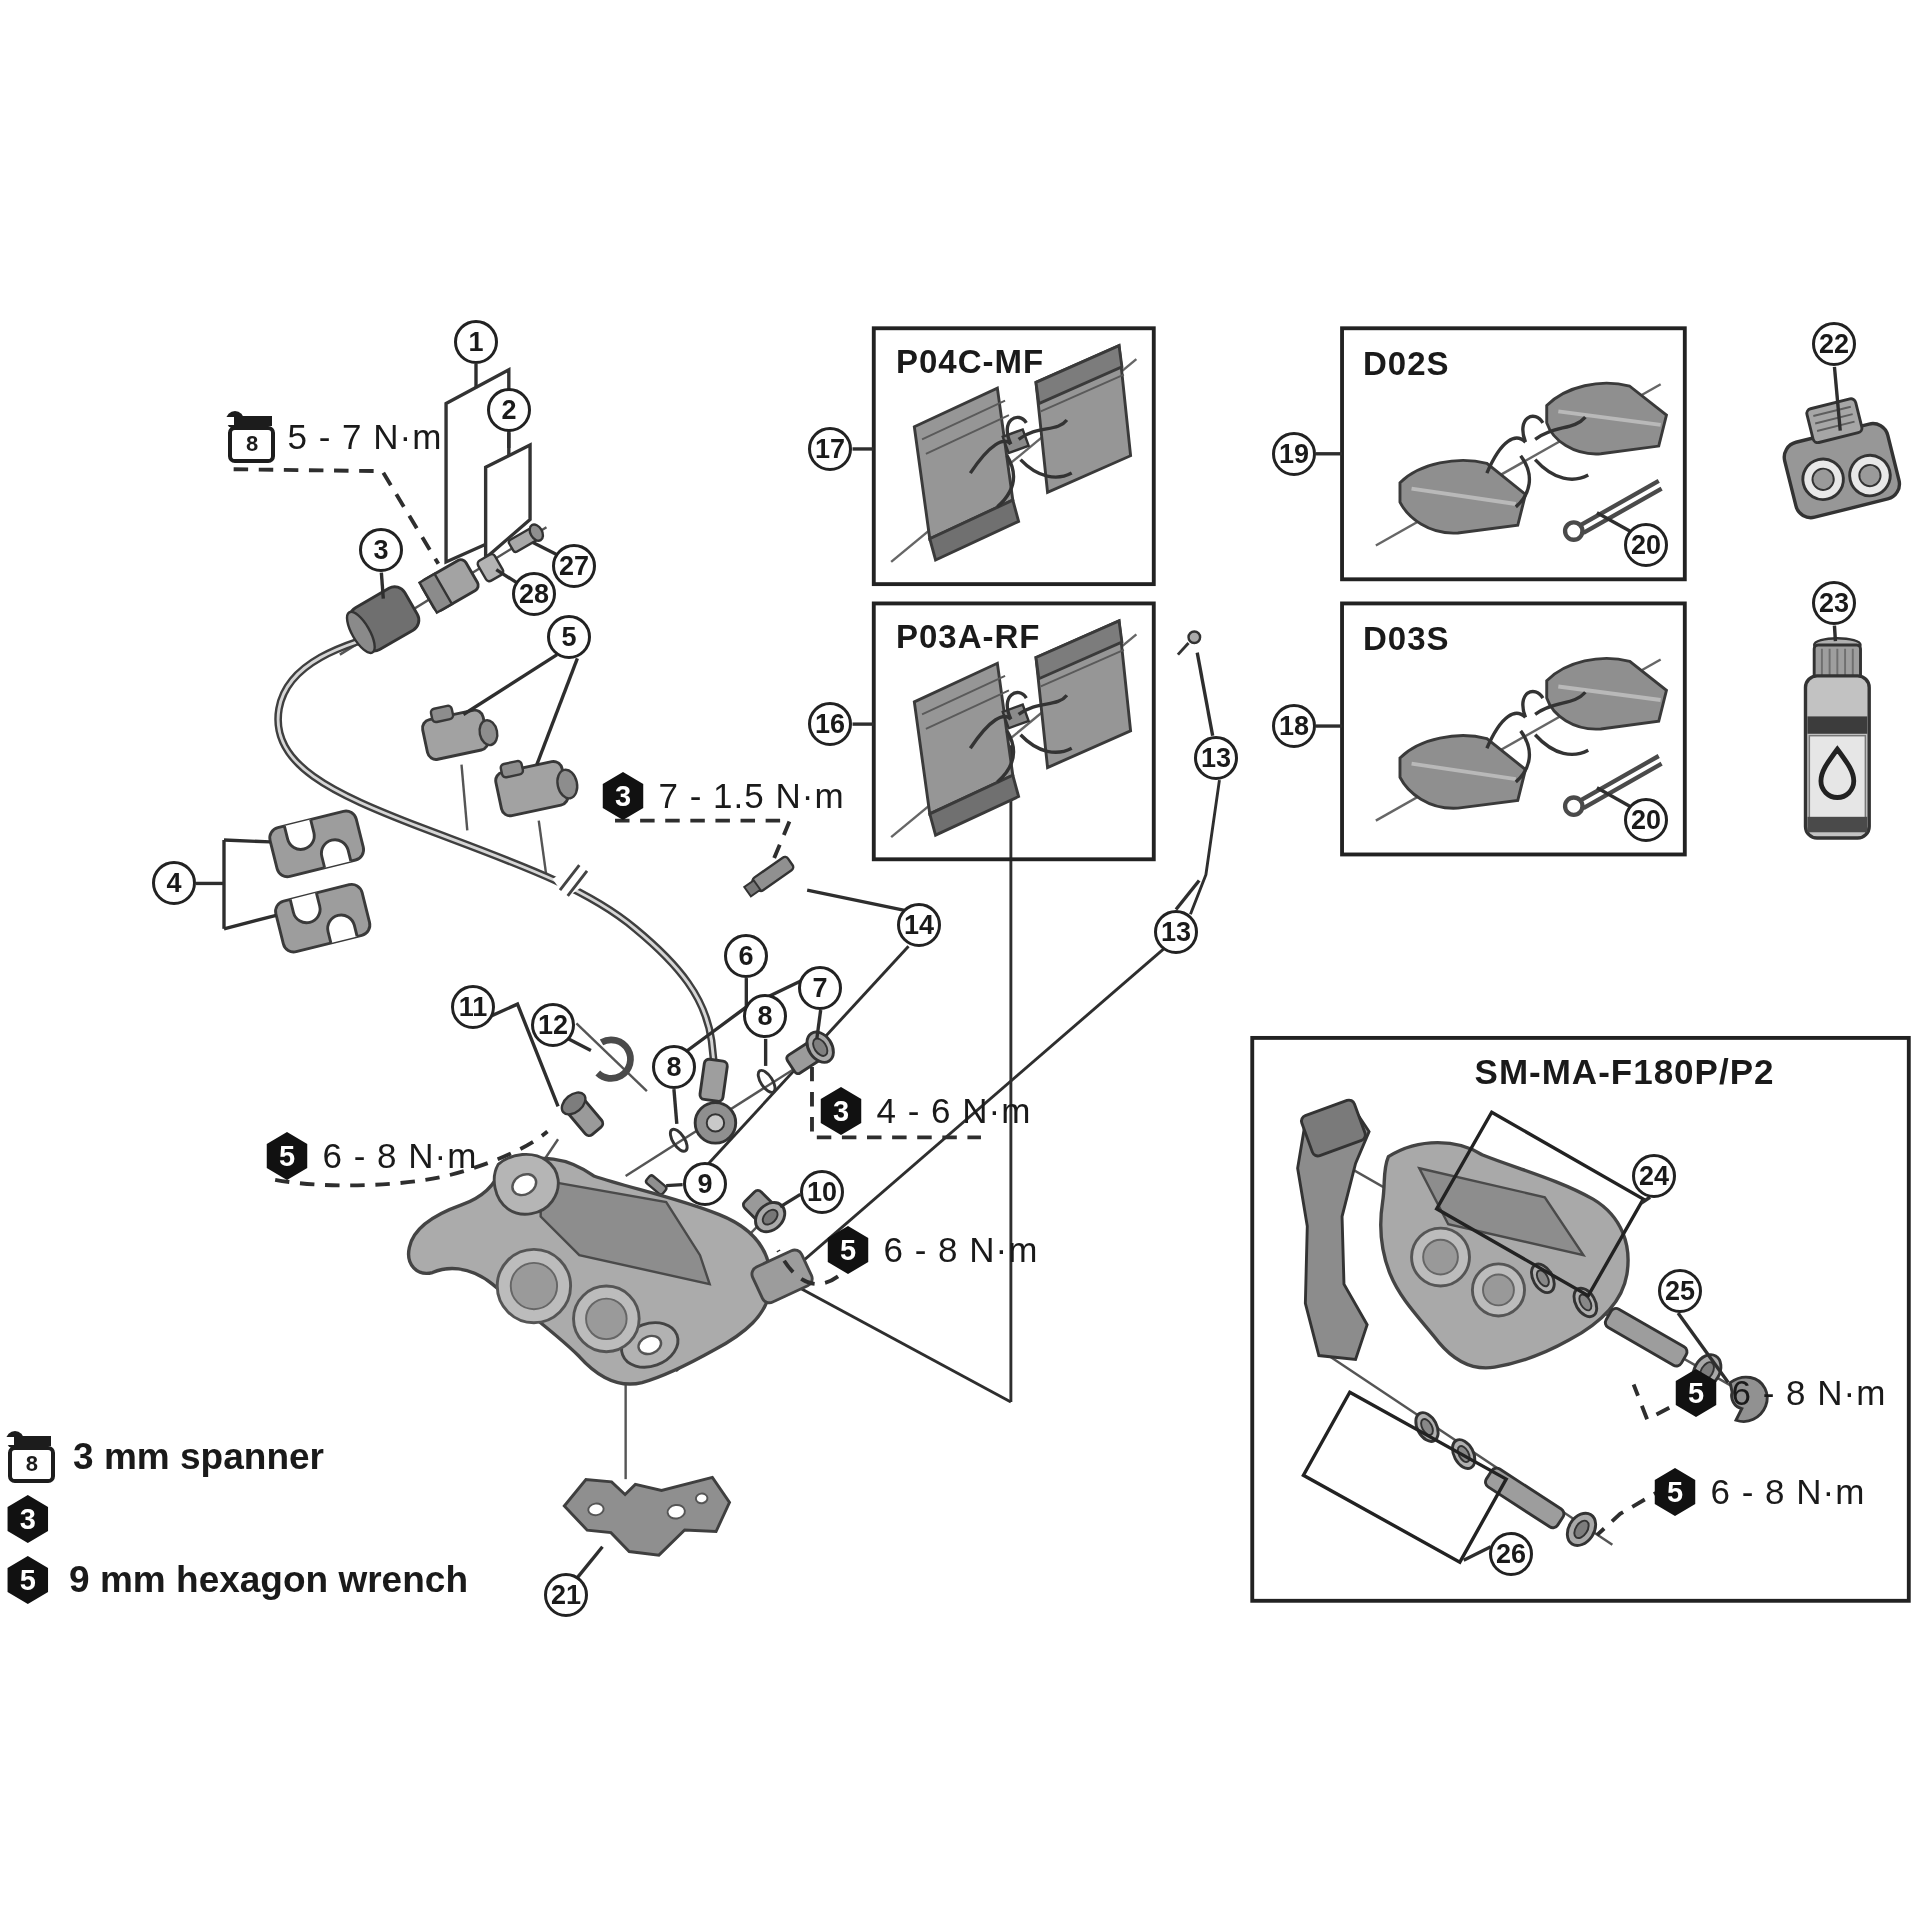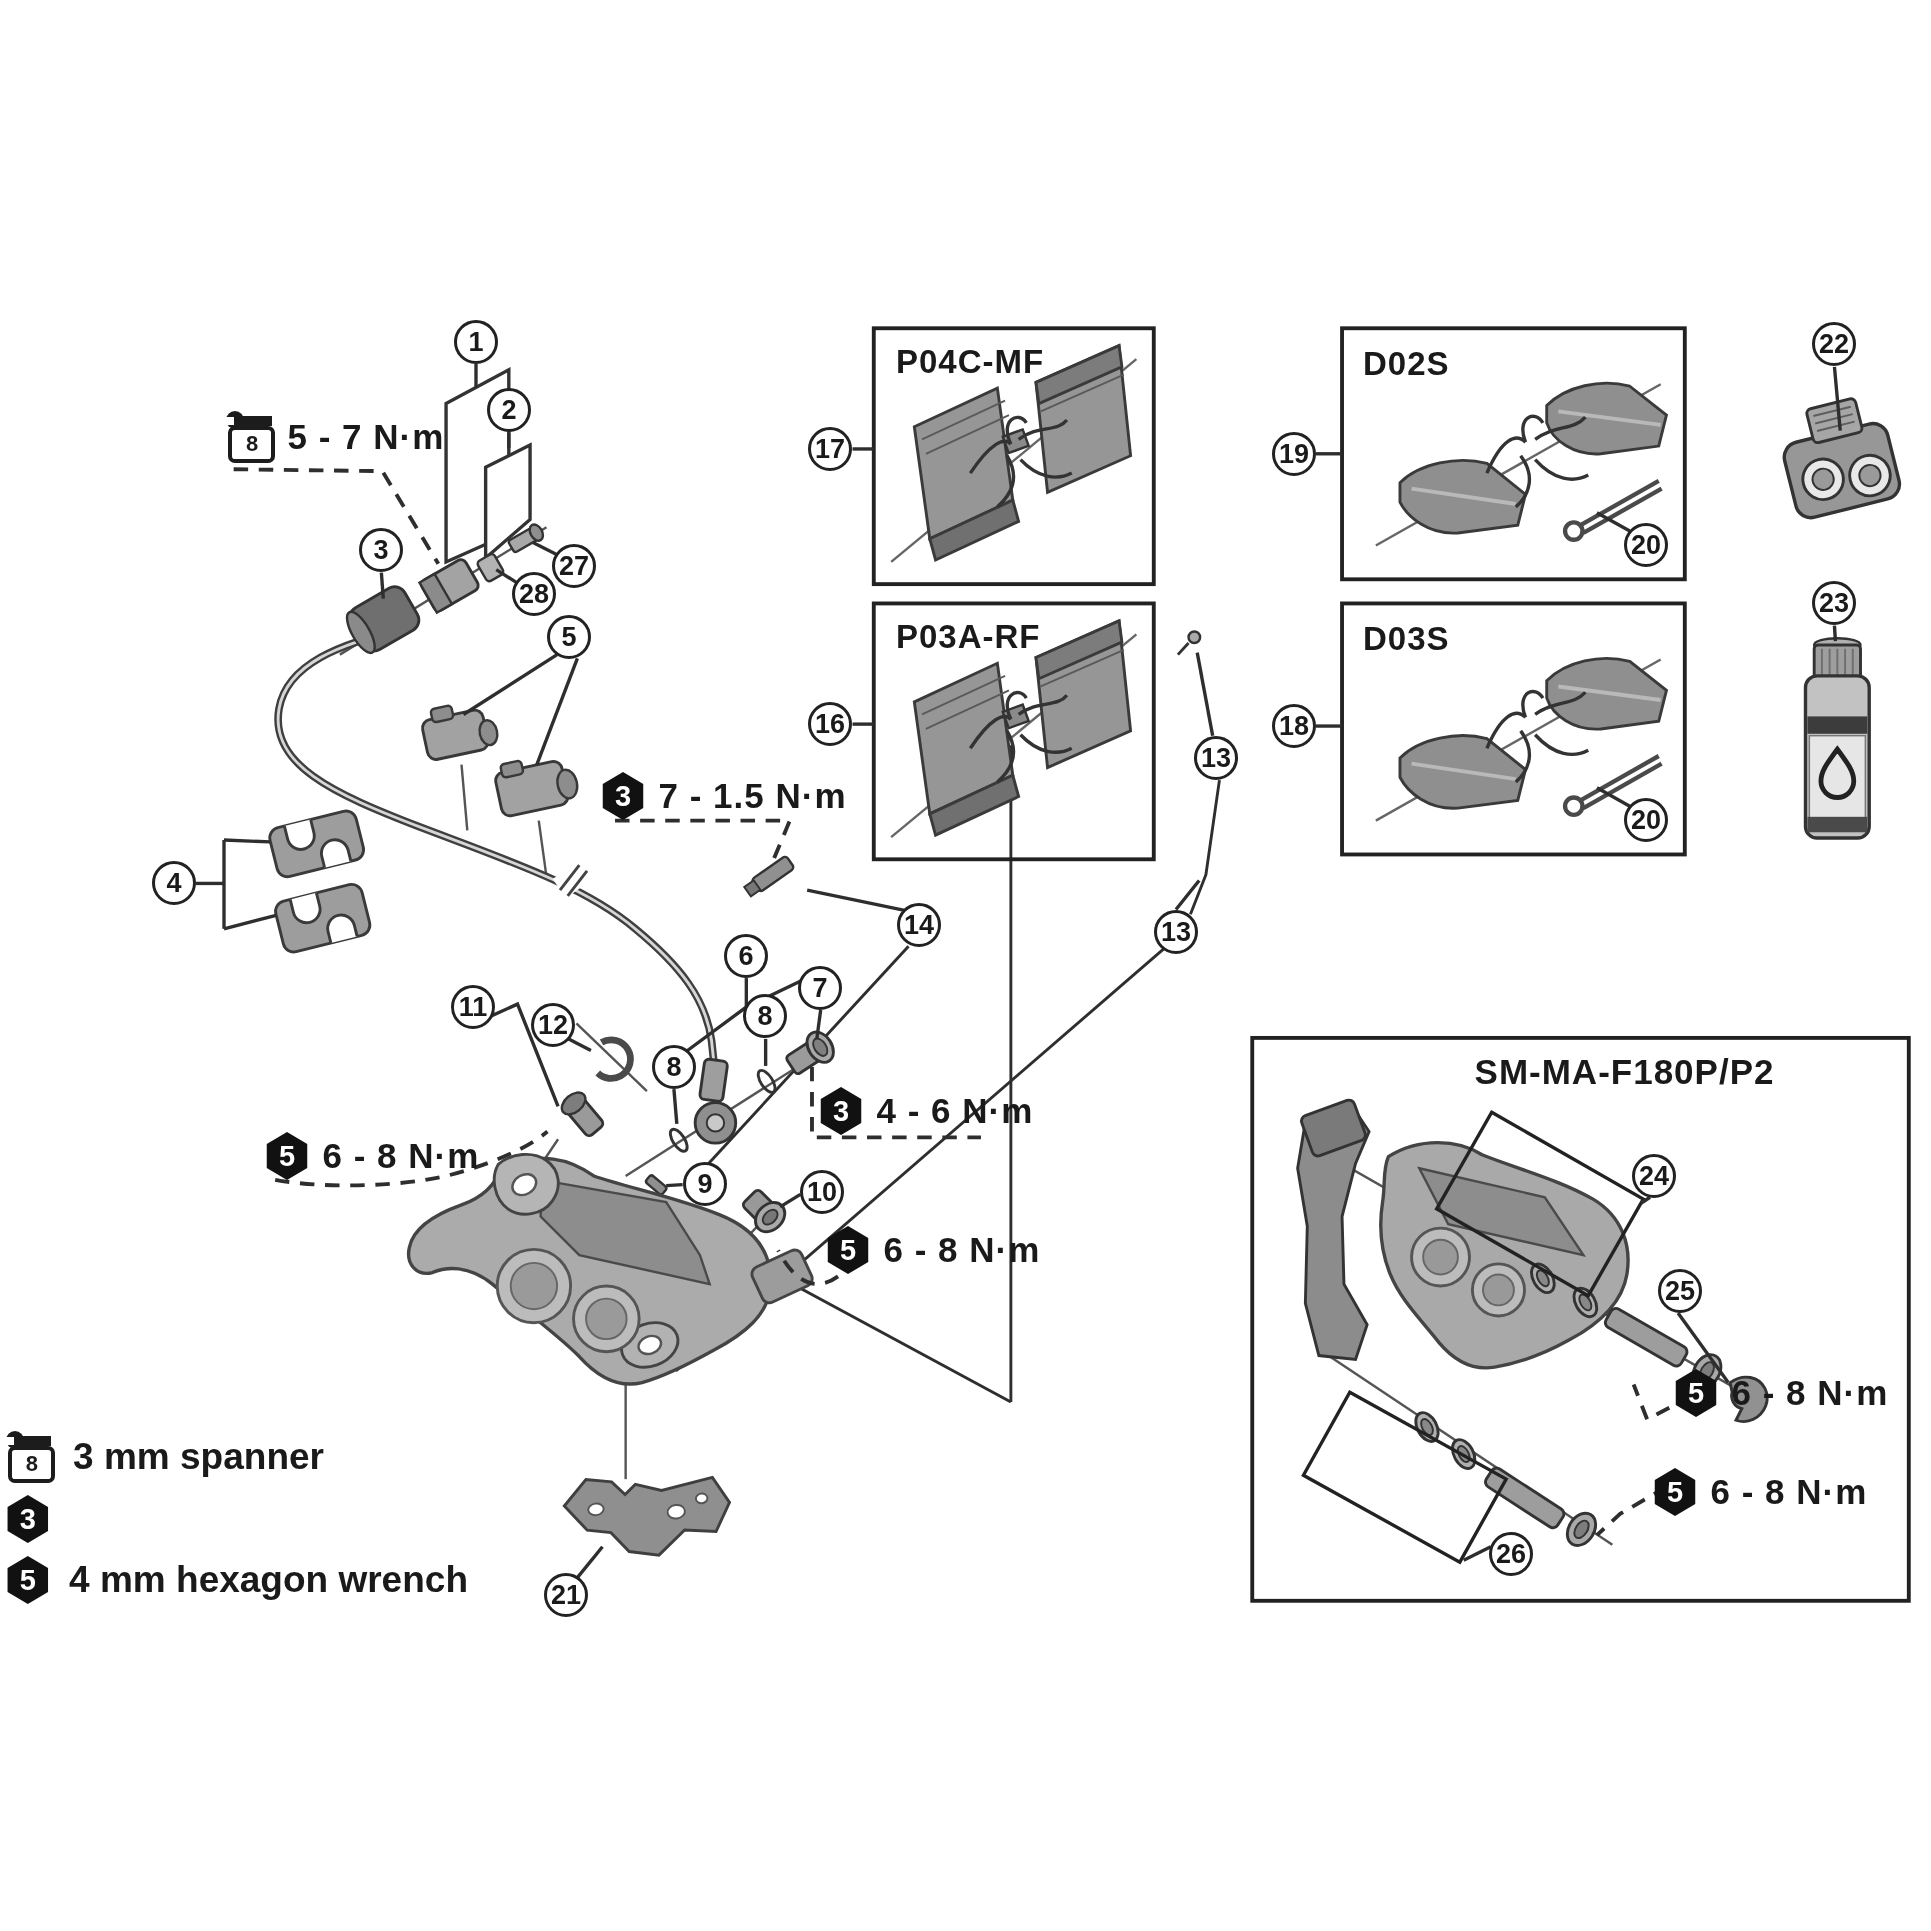--- a/index.html
+++ b/index.html
@@ -5,21 +5,21 @@
   html,body{margin:0;padding:0;background:#fff;}
   .stage{position:relative;width:1931px;height:1931px;background:#ffffff;overflow:hidden;
          font-family:"Liberation Sans",sans-serif;color:#1a1a1a;}
   .art{position:absolute;left:0;top:0;}
   
   .co{position:absolute;width:44px;height:44px;border:3.4px solid #222;border-radius:50%;
       background:#fff;display:flex;align-items:center;justify-content:center;
       font-weight:bold;font-size:27px;box-sizing:border-box;z-index:5;}
   
   .tq{position:absolute;display:flex;align-items:center;gap:13.5px;z-index:6;}
-  .tq .tv{font-weight:bold;font-size:35px;white-space:nowrap;letter-spacing:1px;}
+  .tq .tv{font-weight:normal;font-size:35px;white-space:nowrap;letter-spacing:1px;}
   .hex{width:44px;height:48px;background:#111;color:#fff;display:flex;align-items:center;
        justify-content:center;font-weight:bold;font-size:29px;flex:0 0 auto;
        clip-path:polygon(50% 0%,96% 25%,96% 75%,50% 100%,4% 75%,4% 25%);}
   
   .sp{position:relative;width:48px;height:48px;flex:0 0 auto;display:inline-block;}
   .sp .box{position:absolute;left:1.9px;top:12.6px;width:39px;height:29px;border:4.3px solid #1c1c1c;
            border-radius:6.8px;}
   .sp .bar{position:absolute;left:12.6px;top:2.9px;width:33px;height:9.7px;background:#1c1c1c;}
   .sp .head{position:absolute;left:0;top:-1.9px;width:18.3px;height:18.3px;border-radius:50%;background:#1c1c1c;}
   .sp .head i{position:absolute;left:-2.9px;top:5.8px;width:10.6px;height:7.7px;background:#fff;display:block;}
@@ -427,17 +427,17 @@
         <span class="box"></span>
     <b class="num">8</b>
   </span>
   <span class="lt">3 mm spanner</span>
 </div>
 <div class="lg" style="left:5.8px;top:1495px">
   <span class="hex">3</span>
 </div>
 <div class="lg" style="left:5.8px;top:1556px">
   <span class="hex">5</span>
-  <span class="lt">4 mm hexagon wrench</span>
+  <span class="lt">9 mm hexagon wrench</span>
 </div>
 
 </div>
 
 
 </body></html>

